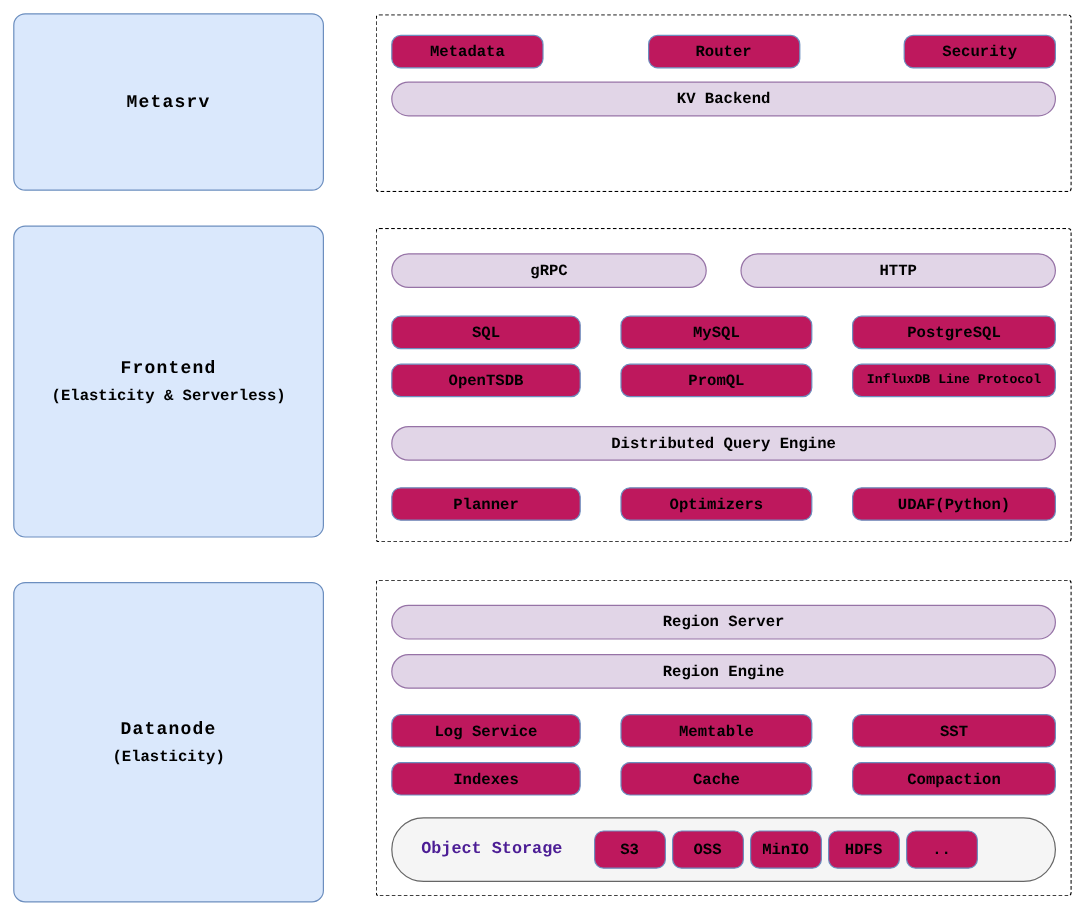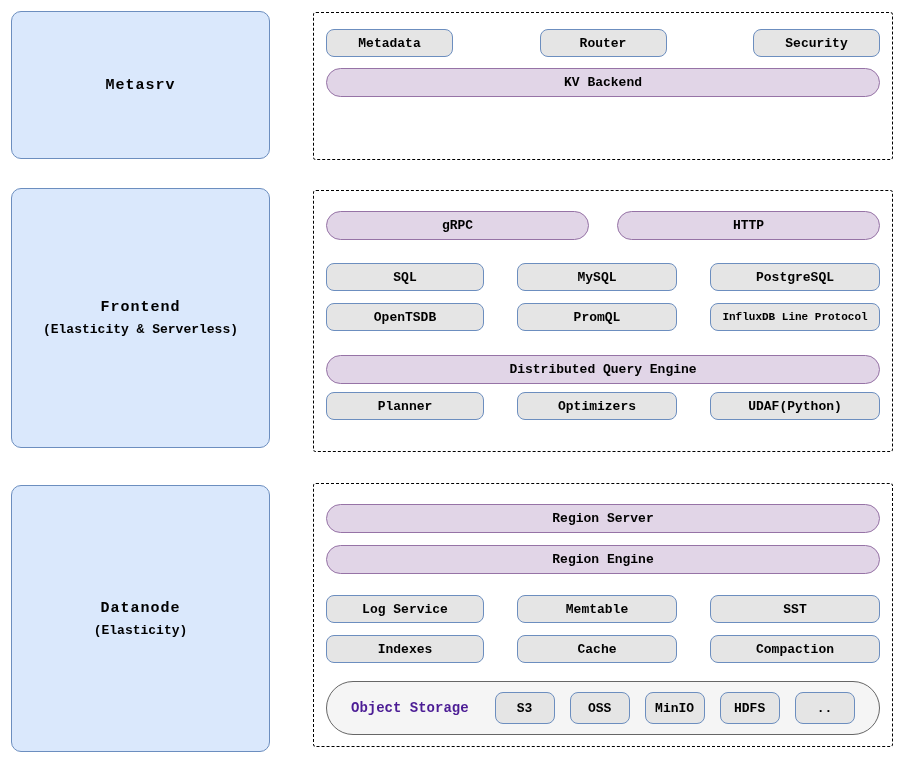--- a/index.html
+++ b/index.html
@@ -26,21 +26,21 @@
     position:absolute; left:313px; width:580px;
     border:1px dashed #000; border-radius:3px; background:#fff;
     padding:0 12px;
   }
   #metasrv-panel  { top:12px;  height:148px; }
   #frontend-panel { top:190px; height:262px; }
   #datanode-panel { top:483px; height:264px; }
 
   
   .chip {
-    background:#e5e5e5; border:1px solid #6c8ebf; border-radius:8px;
+    background:#be185d; border:1px solid #6c8ebf; border-radius:8px;
     height:28px; display:flex; align-items:center; justify-content:center;
     font-size:13px; font-weight:bold; white-space:nowrap;
   }
   .chip.small-text { font-size:11px; }
 
   
   .pill {
     background:#e1d5e7; border:1px solid #9673a6; border-radius:15px;
     height:29px; display:flex; align-items:center; justify-content:center;
     font-size:13px; font-weight:bold; white-space:nowrap;
@@ -48,31 +48,31 @@
 
   .row { display:flex; justify-content:space-between; }
   .row-4 .chip { width:127px; }
   .row-3 .chip:nth-child(1) { width:158px; }
   .row-3 .chip:nth-child(2) { width:160px; }
   .row-3 .chip:nth-child(3) { width:170px; }
   .row-2 { gap:28px; }
   .row-2 .pill { flex:1; }
 
   .mt20 { margin-top:20px; } .mt18 { margin-top:18px; } .mt16 { margin-top:16px; }
-  .mt23 { margin-top:23px; } .mt24 { margin-top:24px; } .mt22 { margin-top:8px;justify-content:space-between; }
+  .mt23 { margin-top:23px; } .mt24 { margin-top:24px; } .mt22 { margin-top:22px;justify-content:space-between; }
   .mt21 { margin-top:21px; } .mt12 { margin-top:12px; } .mt11 { margin-top:11px; }
 
   
   .storage {
     margin-top:18px; height:54px;
     background:#f5f5f5; border:1px solid #666666; border-radius:27px;
     display:flex; align-items:center; padding:0 24px;
   }
   .storage-label { font-size:14px; font-weight:bold; color:#4c1d95; margin-right:26px; white-space:nowrap; }
-  .providers { display:flex; gap:15px; }
+  .providers { display:flex; gap:5px; }
   .providers .chip { width:60px; height:32px; }
 </style>
 </head>
 <body>
 
 <div class="canvas">
 
   <div class="side-box" id="metasrv-box">
     <div class="main-label">Metasrv</div>
   </div>

